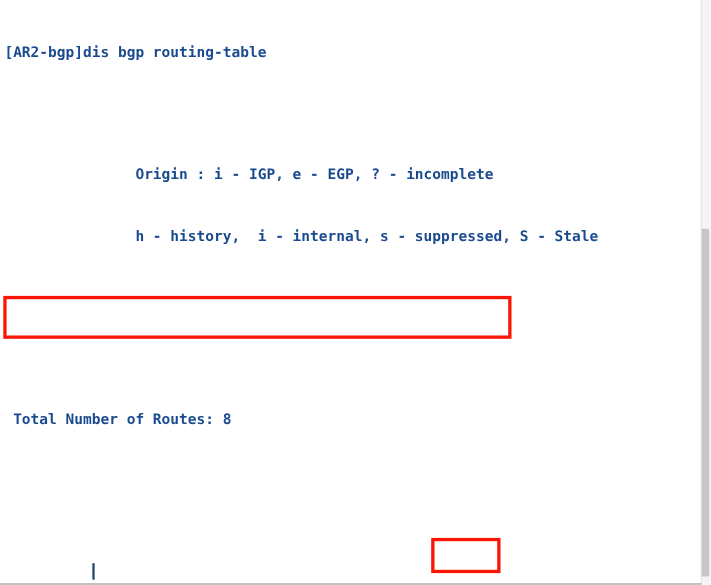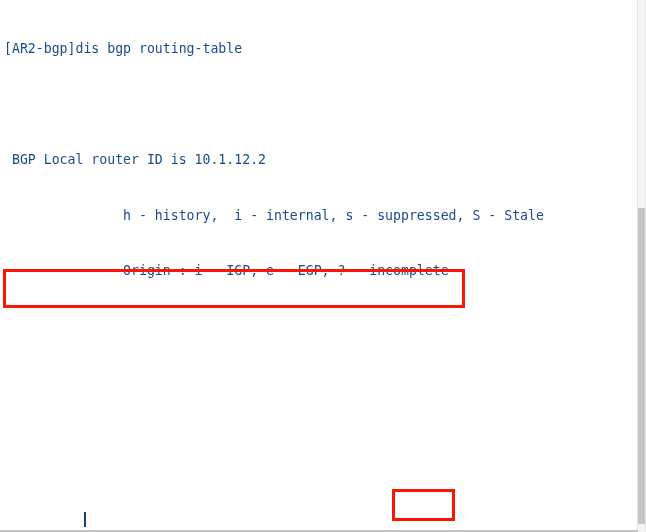--- a/index.html
+++ b/index.html
@@ -24,21 +24,21 @@
     width: 638px;
     height: 532px;
     padding: 3px 0 0 4px;
     box-sizing: border-box;
     font-family: "DejaVu Sans Mono", "Liberation Mono", monospace;
     font-size: 13.2px;
     line-height: 18.5px;
     color: #1b4b8f;
     letter-spacing: 0px;
     white-space: pre;
-    font-weight: normal;
+    font-weight: bold;
     -webkit-font-smoothing: none;
   }
   .line {
     height: 18.5px;
     white-space: pre;
     display: block;
   }
   .line.blank { color: transparent; }
 
   
@@ -100,25 +100,25 @@
   }
 </style>
 </head>
 <body>
 
 <div id="screen">
 
   <div id="terminal">
     <span class="line">[AR2-bgp]dis bgp routing-table</span>
     <span class="line blank"></span>
-    <span class="line"> BGP Local router ID is 10.1.12.2</span>
+    <span class="line">               Origin : i - IGP, e - EGP, ? - incomplete</span>
     <span class="line">               h - history,  i - internal, s - suppressed, S - Stale</span>
-    <span class="line">               Origin : i - IGP, e - EGP, ? - incomplete</span>
     <span class="line blank"></span>
     <span class="line blank"></span>
+    <span class="line"> Total Number of Routes: 8</span>
     
     
     
     
     
     
     
     
     
     

